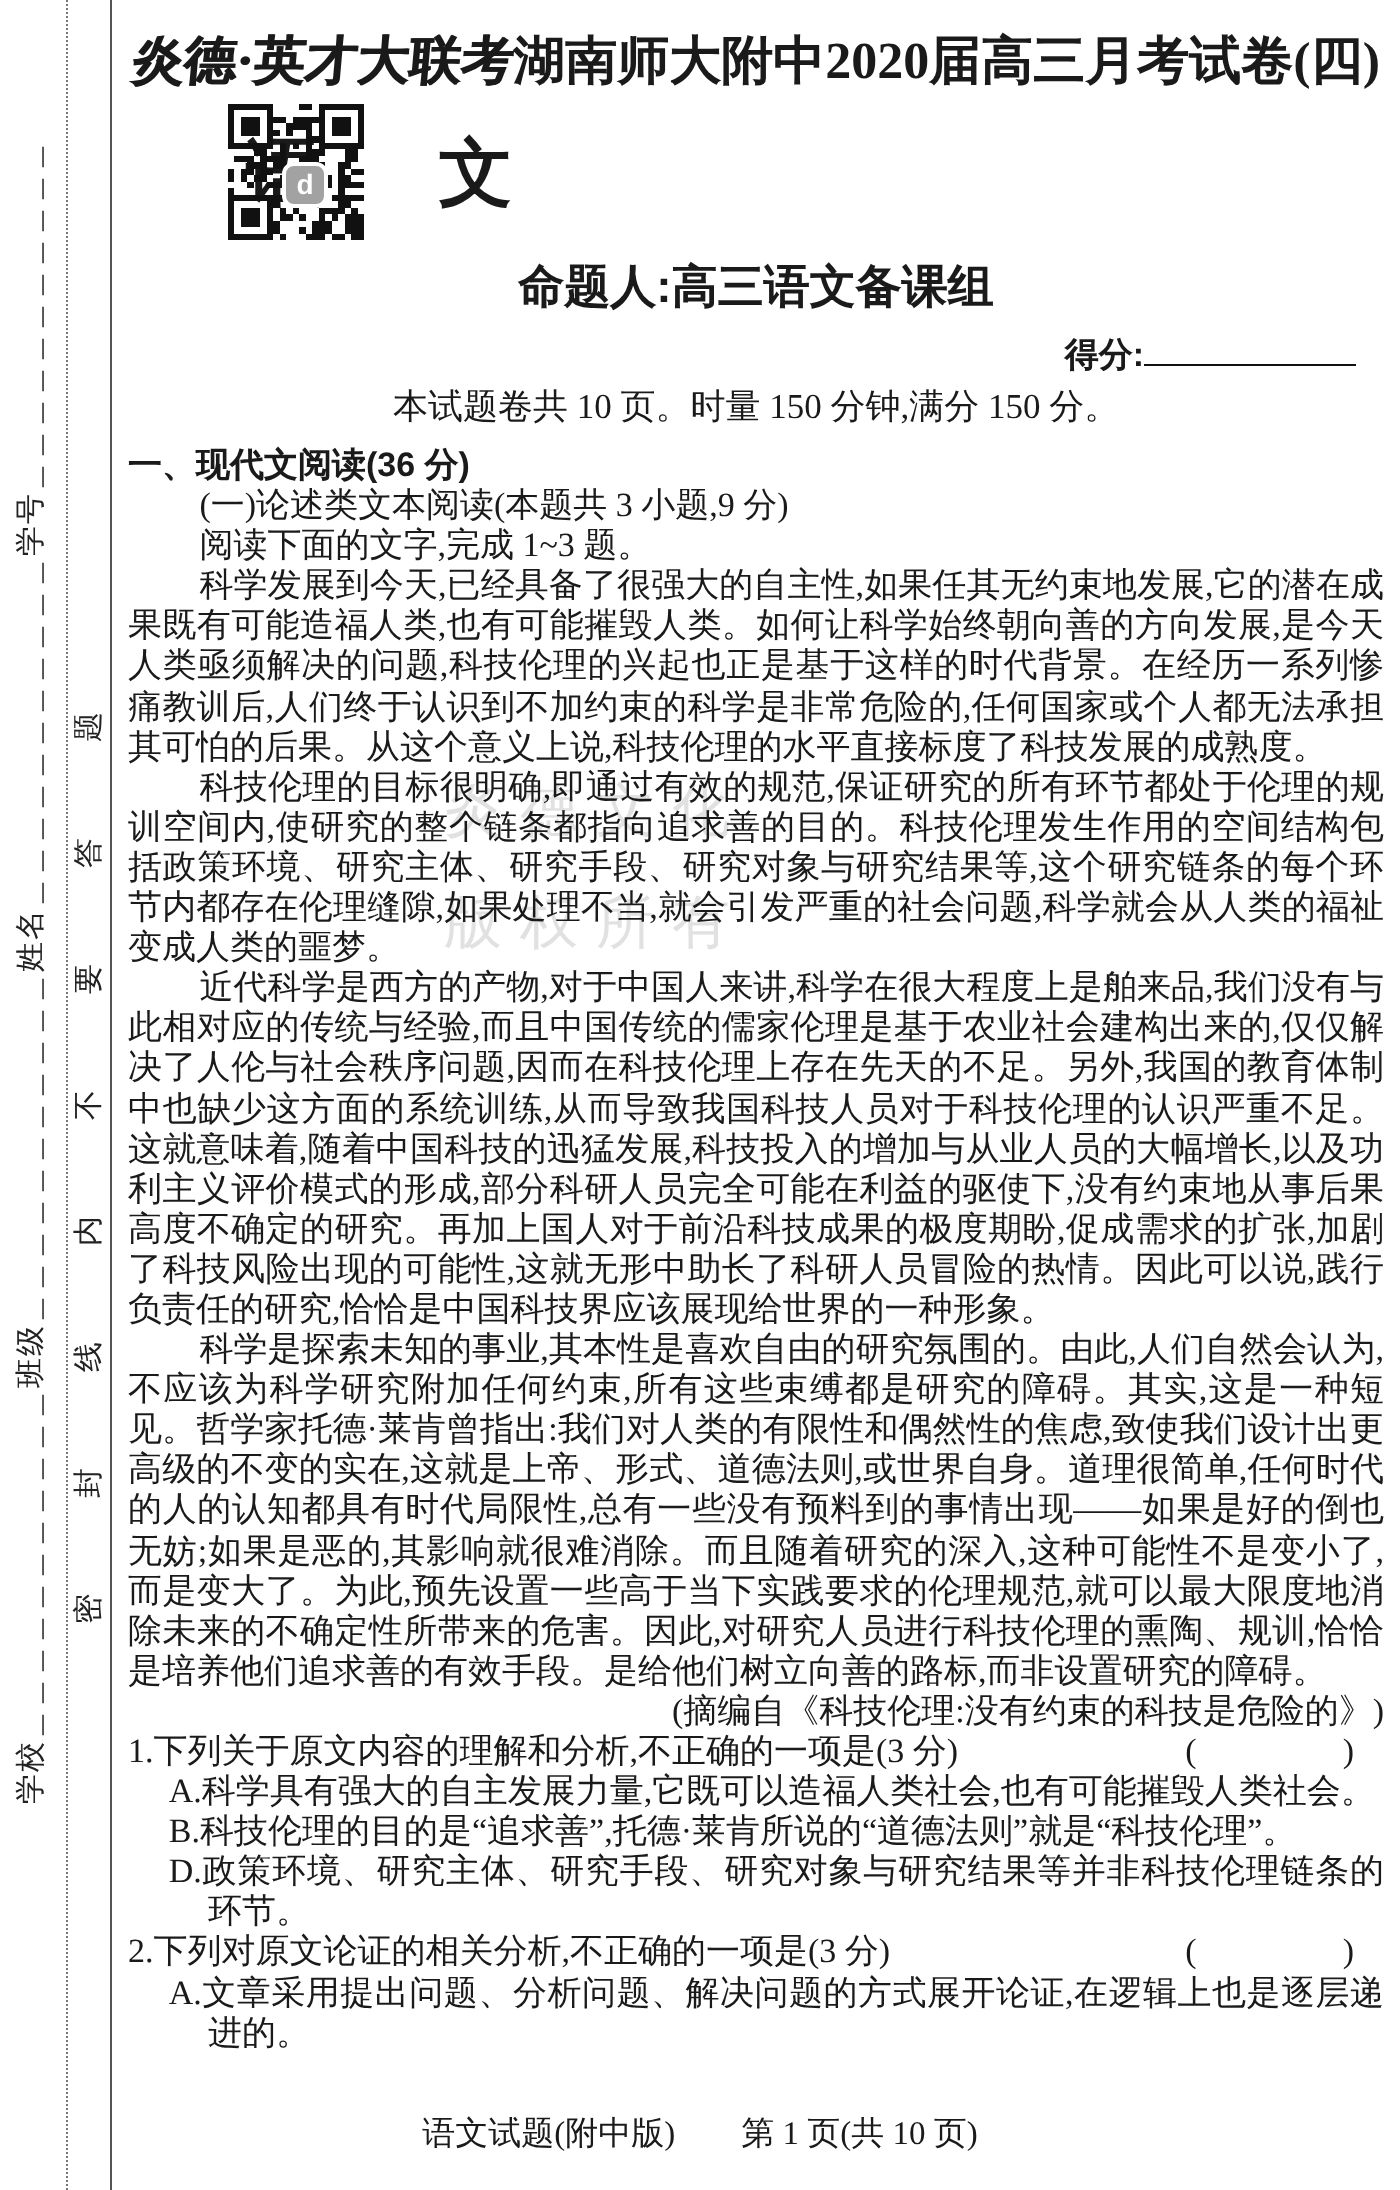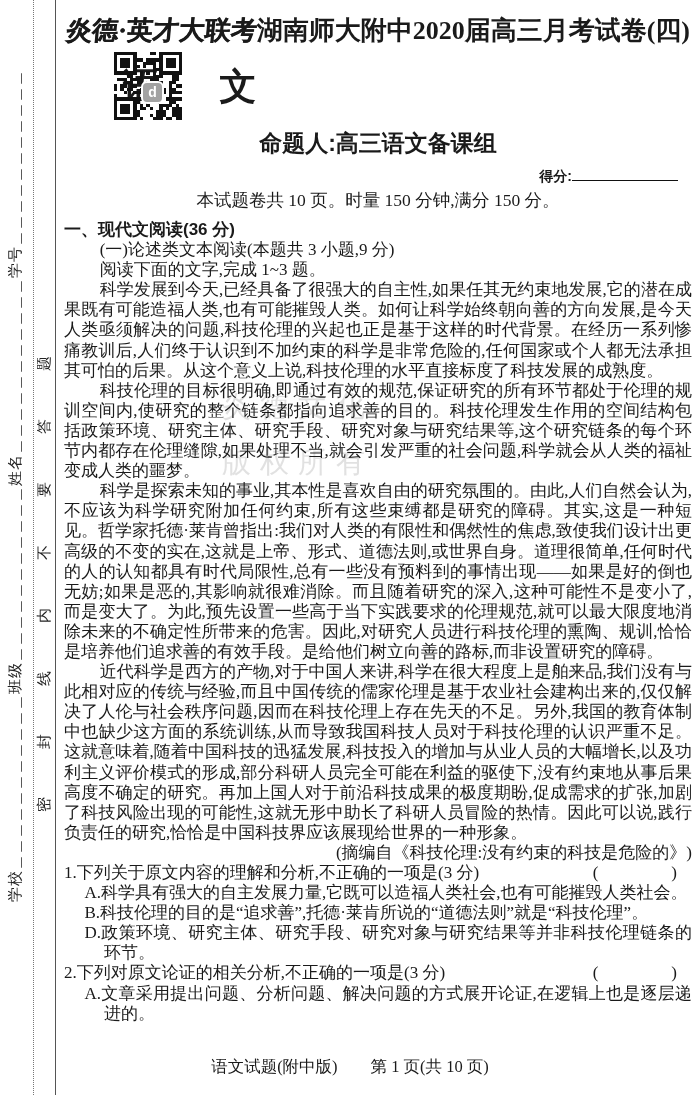--- a/index.html
+++ b/index.html
@@ -32,21 +32,21 @@
   .qr svg{display:block;}
   .qr-logo{
     position:absolute;left:27px;top:29px;width:19px;height:19px;background:#a2a2a2;
     border:2px solid #fff;border-radius:6px;color:#fff;
     font:bold 14px/19px "Liberation Sans",sans-serif;text-align:center;
   }
   .subject{margin:14px 0 0 0;text-align:left;font-size:37px;font-weight:bold;
     font-family:Liberation Serif, serif;letter-spacing:1.6em;padding-left:1.6em;}
   .setter{margin:16px 0 0 0;text-align:center;font-size:23px;font-weight:bold;
     font-family:"Liberation Sans","DejaVu Sans",sans-serif;}
-  .score-row{margin:7px 14px 0 0;text-align:right;font-size:14px;}
+  .score-row{margin:7px 14px 0 0;text-align:right;font-size:17px;}
   .score-label{font-weight:bold;font-family:"Liberation Sans","DejaVu Sans",sans-serif;}
   .score-blank{display:inline-block;width:106px;height:14px;border-bottom:1.5px solid #111;}
   .instructions{margin:2px 0 0 0;text-align:center;font-size:17.5px;}
   
   .body-text{margin-top:8px;font-size:17px;line-height:20.1px;text-align:justify;}
   .sec-heading{margin:0;font-size:17px;font-weight:bold;
     font-family:"Liberation Sans","DejaVu Sans",sans-serif;}
   .indent2{margin:0;text-indent:2.1em;}
   .para{margin:0;text-indent:2.1em;word-break:break-all;}
   .attribution{margin:0;text-align:right;}
@@ -335,22 +335,22 @@
 
     <div class="instructions">本试题卷共 10 页。时量 150 分钟,满分 150 分。</div>
 
     <div class="body-text">
       <h3 class="sec-heading">一、现代文阅读(36 分)</h3>
       <p class="indent2">(一)论述类文本阅读(本题共 3 小题,9 分)</p>
       <p class="indent2">阅读下面的文字,完成 1~3 题。</p>
 
       <p class="para">科学发展到今天,已经具备了很强大的自主性,如果任其无约束地发展,它的潜在成果既有可能造福人类,也有可能摧毁人类。如何让科学始终朝向善的方向发展,是今天人类亟须解决的问题,科技伦理的兴起也正是基于这样的时代背景。在经历一系列惨痛教训后,人们终于认识到不加约束的科学是非常危险的,任何国家或个人都无法承担其可怕的后果。从这个意义上说,科技伦理的水平直接标度了科技发展的成熟度。</p>
       <p class="para">科技伦理的目标很明确,即通过有效的规范,保证研究的所有环节都处于伦理的规训空间内,使研究的整个链条都指向追求善的目的。科技伦理发生作用的空间结构包括政策环境、研究主体、研究手段、研究对象与研究结果等,这个研究链条的每个环节内都存在伦理缝隙,如果处理不当,就会引发严重的社会问题,科学就会从人类的福祉变成人类的噩梦。</p>
+      <p class="para">近代科学是西方的产物,对于中国人来讲,科学在很大程度上是舶来品,我们没有与此相对应的传统与经验,而且中国传统的儒家伦理是基于农业社会建构出来的,仅仅解决了人伦与社会秩序问题,因而在科技伦理上存在先天的不足。另外,我国的教育体制中也缺少这方面的系统训练,从而导致我国科技人员对于科技伦理的认识严重不足。这就意味着,随着中国科技的迅猛发展,科技投入的增加与从业人员的大幅增长,以及功利主义评价模式的形成,部分科研人员完全可能在利益的驱使下,没有约束地从事后果高度不确定的研究。再加上国人对于前沿科技成果的极度期盼,促成需求的扩张,加剧了科技风险出现的可能性,这就无形中助长了科研人员冒险的热情。因此可以说,践行负责任的研究,恰恰是中国科技界应该展现给世界的一种形象。</p>
       <p class="para">科学是探索未知的事业,其本性是喜欢自由的研究氛围的。由此,人们自然会认为,不应该为科学研究附加任何约束,所有这些束缚都是研究的障碍。其实,这是一种短见。哲学家托德·莱肯曾指出:我们对人类的有限性和偶然性的焦虑,致使我们设计出更高级的不变的实在,这就是上帝、形式、道德法则,或世界自身。道理很简单,任何时代的人的认知都具有时代局限性,总有一些没有预料到的事情出现——如果是好的倒也无妨;如果是恶的,其影响就很难消除。而且随着研究的深入,这种可能性不是变小了,而是变大了。为此,预先设置一些高于当下实践要求的伦理规范,就可以最大限度地消除未来的不确定性所带来的危害。因此,对研究人员进行科技伦理的熏陶、规训,恰恰是培养他们追求善的有效手段。是给他们树立向善的路标,而非设置研究的障碍。</p>
-      <p class="para">近代科学是西方的产物,对于中国人来讲,科学在很大程度上是舶来品,我们没有与此相对应的传统与经验,而且中国传统的儒家伦理是基于农业社会建构出来的,仅仅解决了人伦与社会秩序问题,因而在科技伦理上存在先天的不足。另外,我国的教育体制中也缺少这方面的系统训练,从而导致我国科技人员对于科技伦理的认识严重不足。这就意味着,随着中国科技的迅猛发展,科技投入的增加与从业人员的大幅增长,以及功利主义评价模式的形成,部分科研人员完全可能在利益的驱使下,没有约束地从事后果高度不确定的研究。再加上国人对于前沿科技成果的极度期盼,促成需求的扩张,加剧了科技风险出现的可能性,这就无形中助长了科研人员冒险的热情。因此可以说,践行负责任的研究,恰恰是中国科技界应该展现给世界的一种形象。</p>
 
       <p class="attribution">(摘编自《科技伦理:没有约束的科技是危险的》)</p>
 
       <div>
         <div class="q-stem">
           <span>1.下列关于原文内容的理解和分析,不正确的一项是(3 分)</span>
           <span class="q-bracket">(　　)</span>
         </div>
         <p class="option">A.科学具有强大的自主发展力量,它既可以造福人类社会,也有可能摧毁人类社会。</p>
         <p class="option">B.科技伦理的目的是“追求善”,托德·莱肯所说的“道德法则”就是“科技伦理”。</p>

